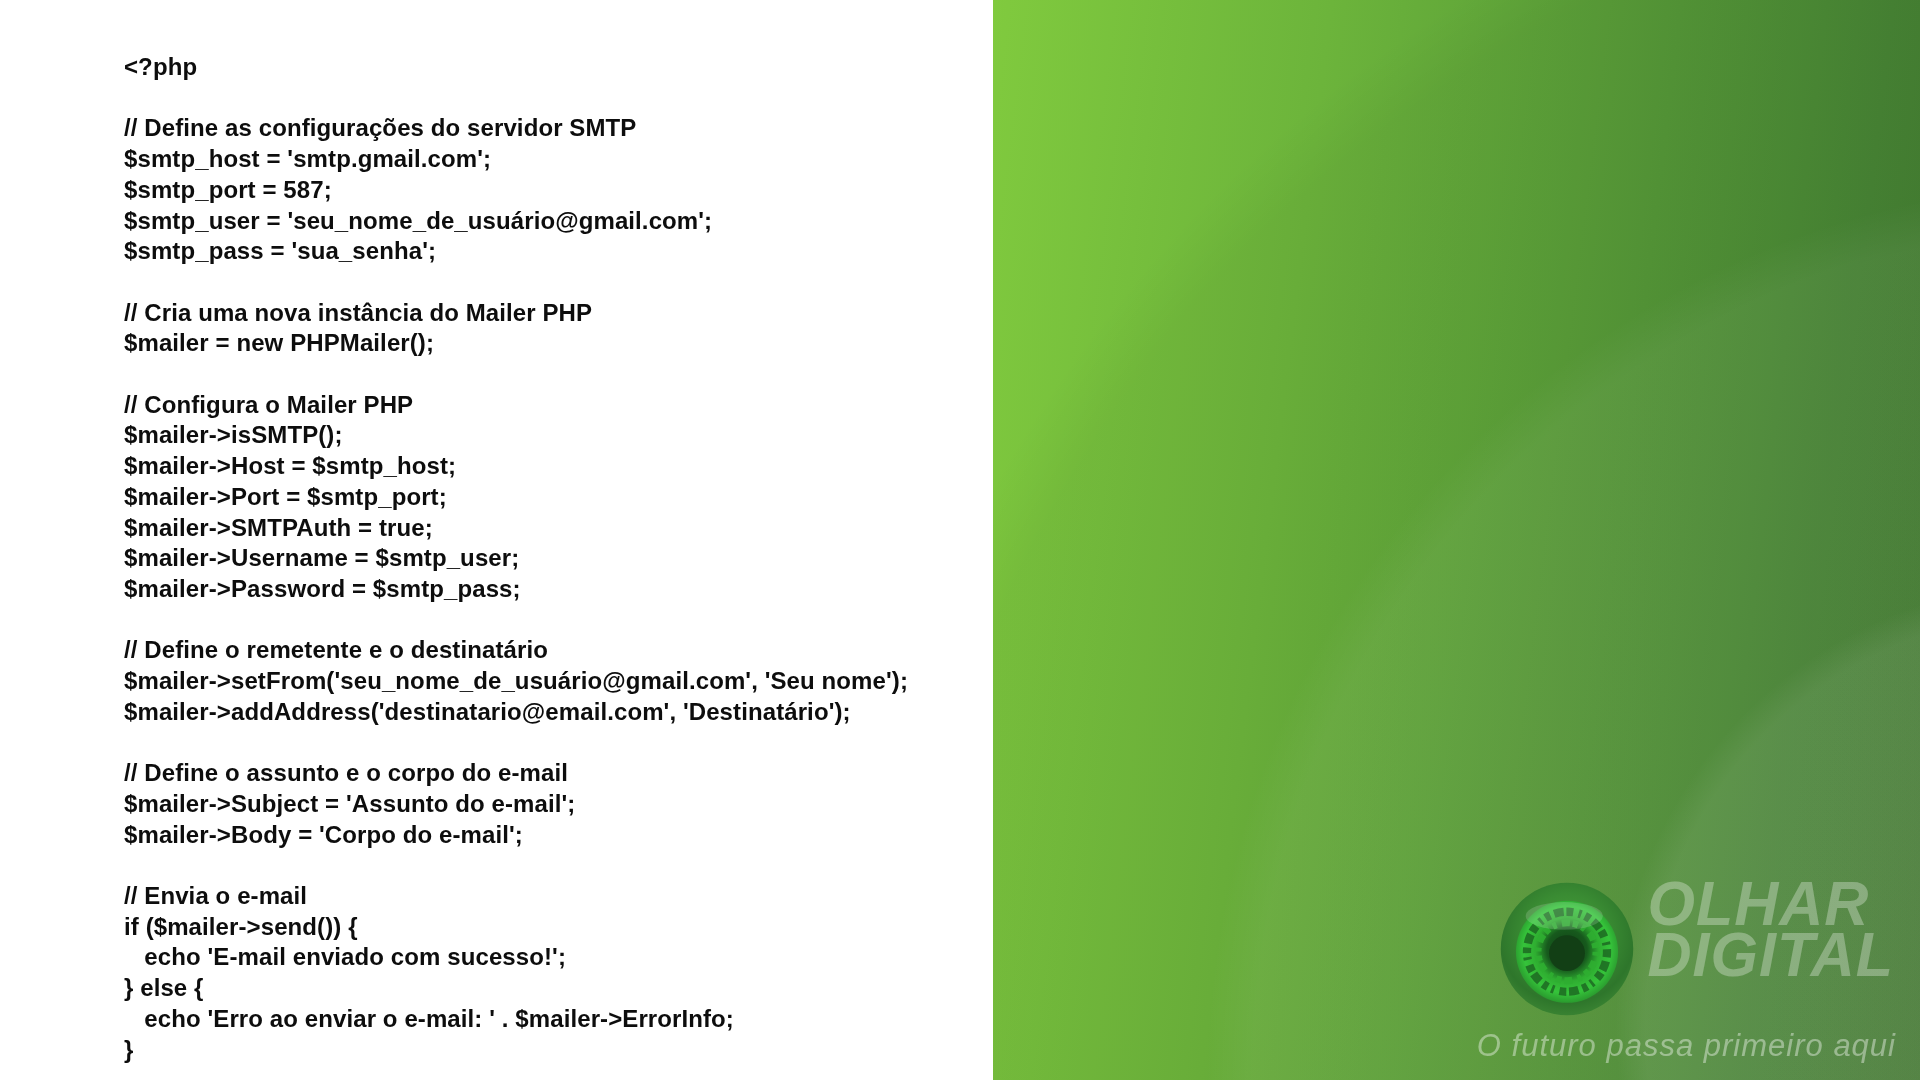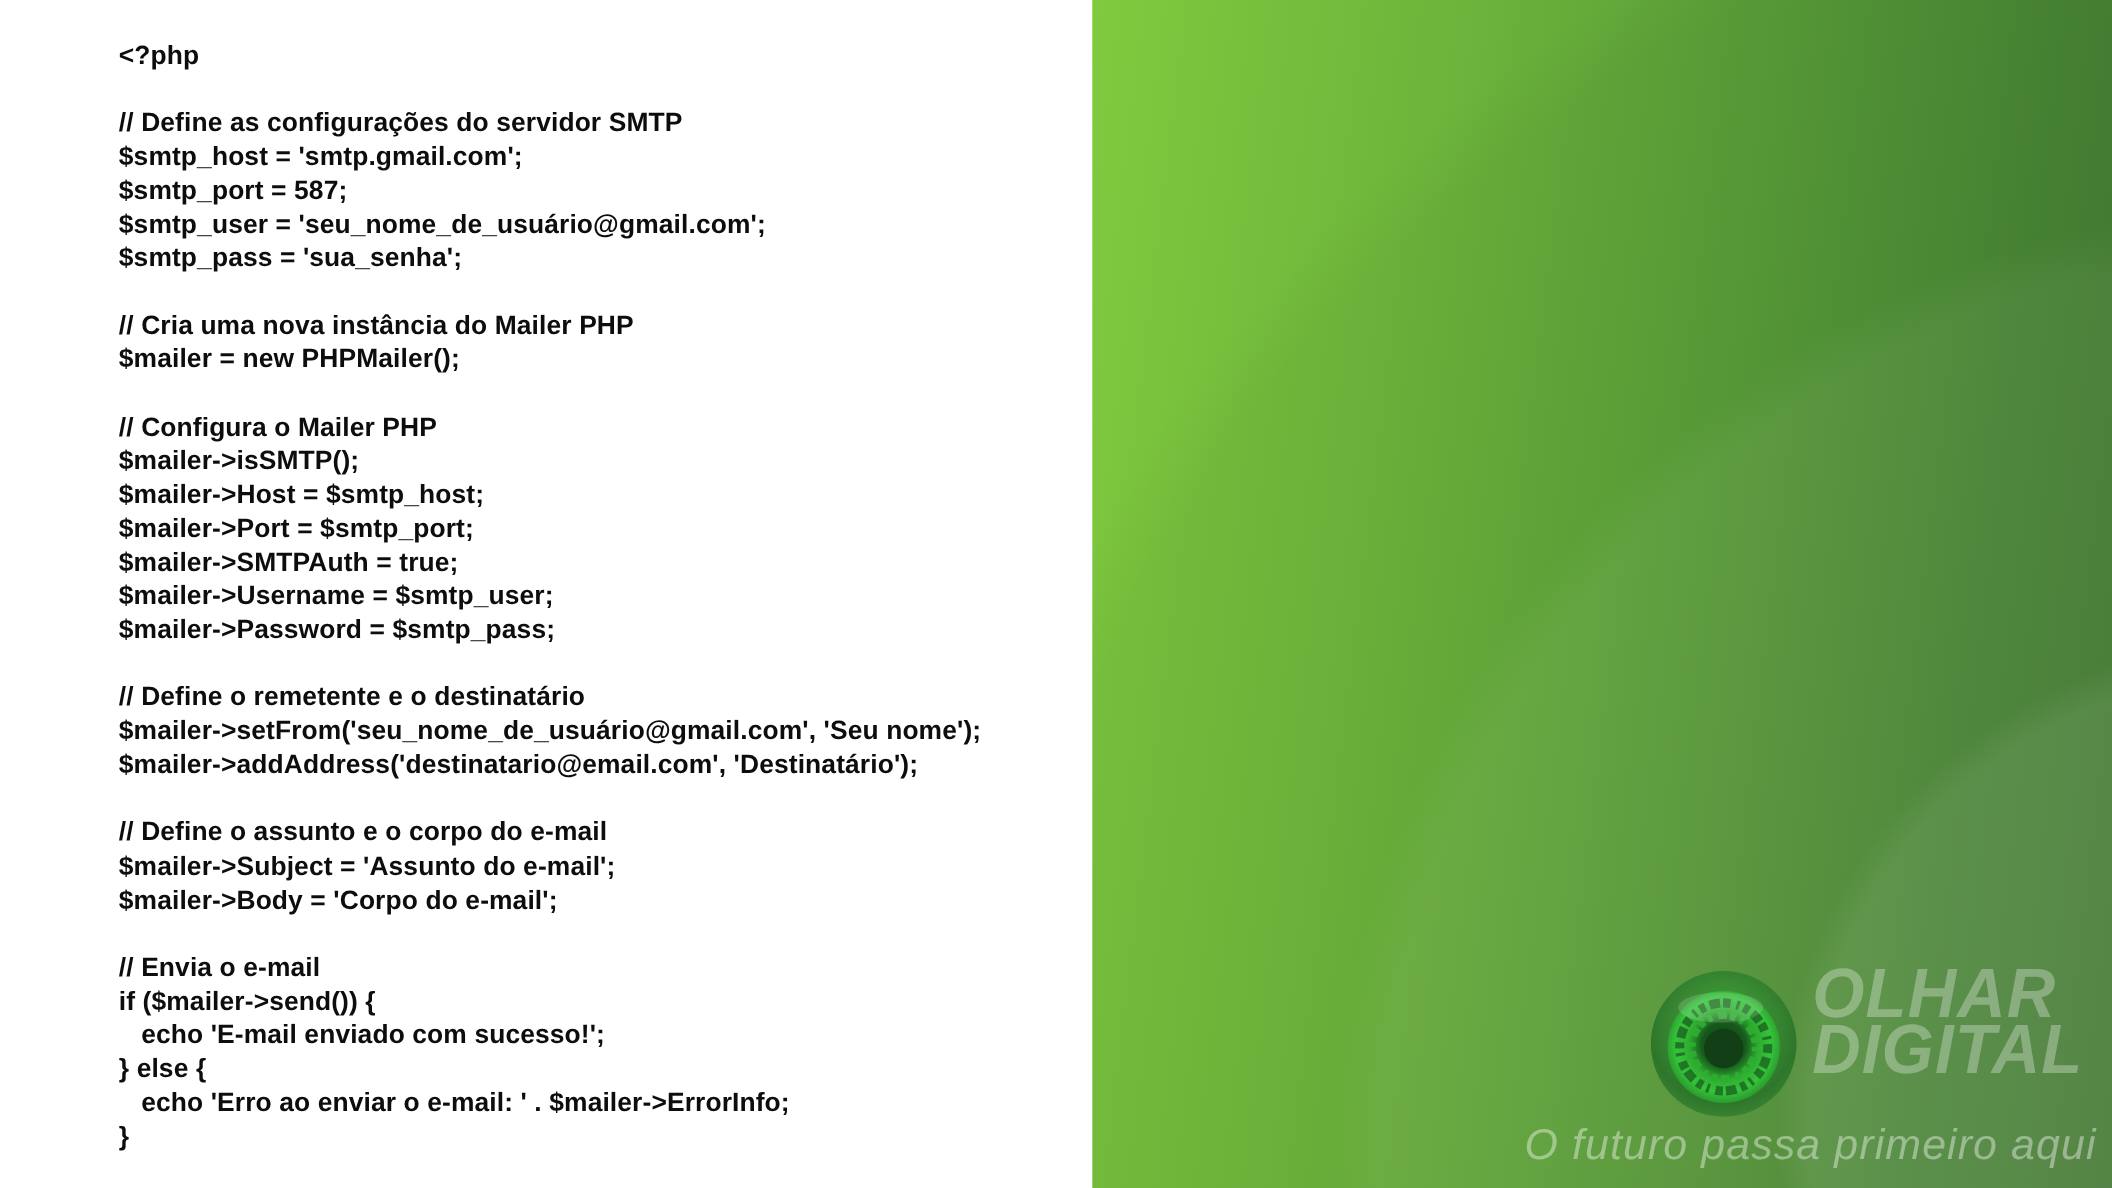--- a/index.html
+++ b/index.html
@@ -6,21 +6,21 @@
   .page {
     position:relative; width:1920px; height:1080px; overflow:hidden;
     font-family:"Liberation Sans", sans-serif;
   }
   
   .code-panel {
     position:absolute; left:0; top:0; width:993px; height:1080px;
     background:#ffffff;
   }
   pre.php-code {
-    margin:0; padding:36px 0 0 108px;
+    margin:16px; padding:36px 0 0 108px;
     font-family:"Liberation Sans", sans-serif;
     font-weight:700;
     font-size:24px;
     line-height:30.7px;
     letter-spacing:0.1px;
     color:#0d0d0d;
     white-space:pre;
   }
   
   .brand-panel {
@@ -40,22 +40,22 @@
   }
   .eye-icon { width:138px; height:138px; flex:0 0 auto; }
   .logo-text {
     font-weight:700; font-style:italic; text-transform:uppercase;
     font-size:61px; line-height:49px; letter-spacing:1px;
     color:rgba(255,255,255,0.30);
     transform:scaleY(1.04);
     white-space:nowrap;
   }
   .tagline {
-    position:absolute; right:14px; bottom:16px;
-    font-style:italic; font-size:39px; letter-spacing:1px;
+    position:absolute; right:24px; bottom:16px;
+    font-style:italic; font-size:31px; letter-spacing:1px;
     color:rgba(255,255,255,0.40);
     white-space:nowrap;
   }
 </style>
 </head>
 <body>
 
 <div class="page">
 
   <div class="code-panel">

